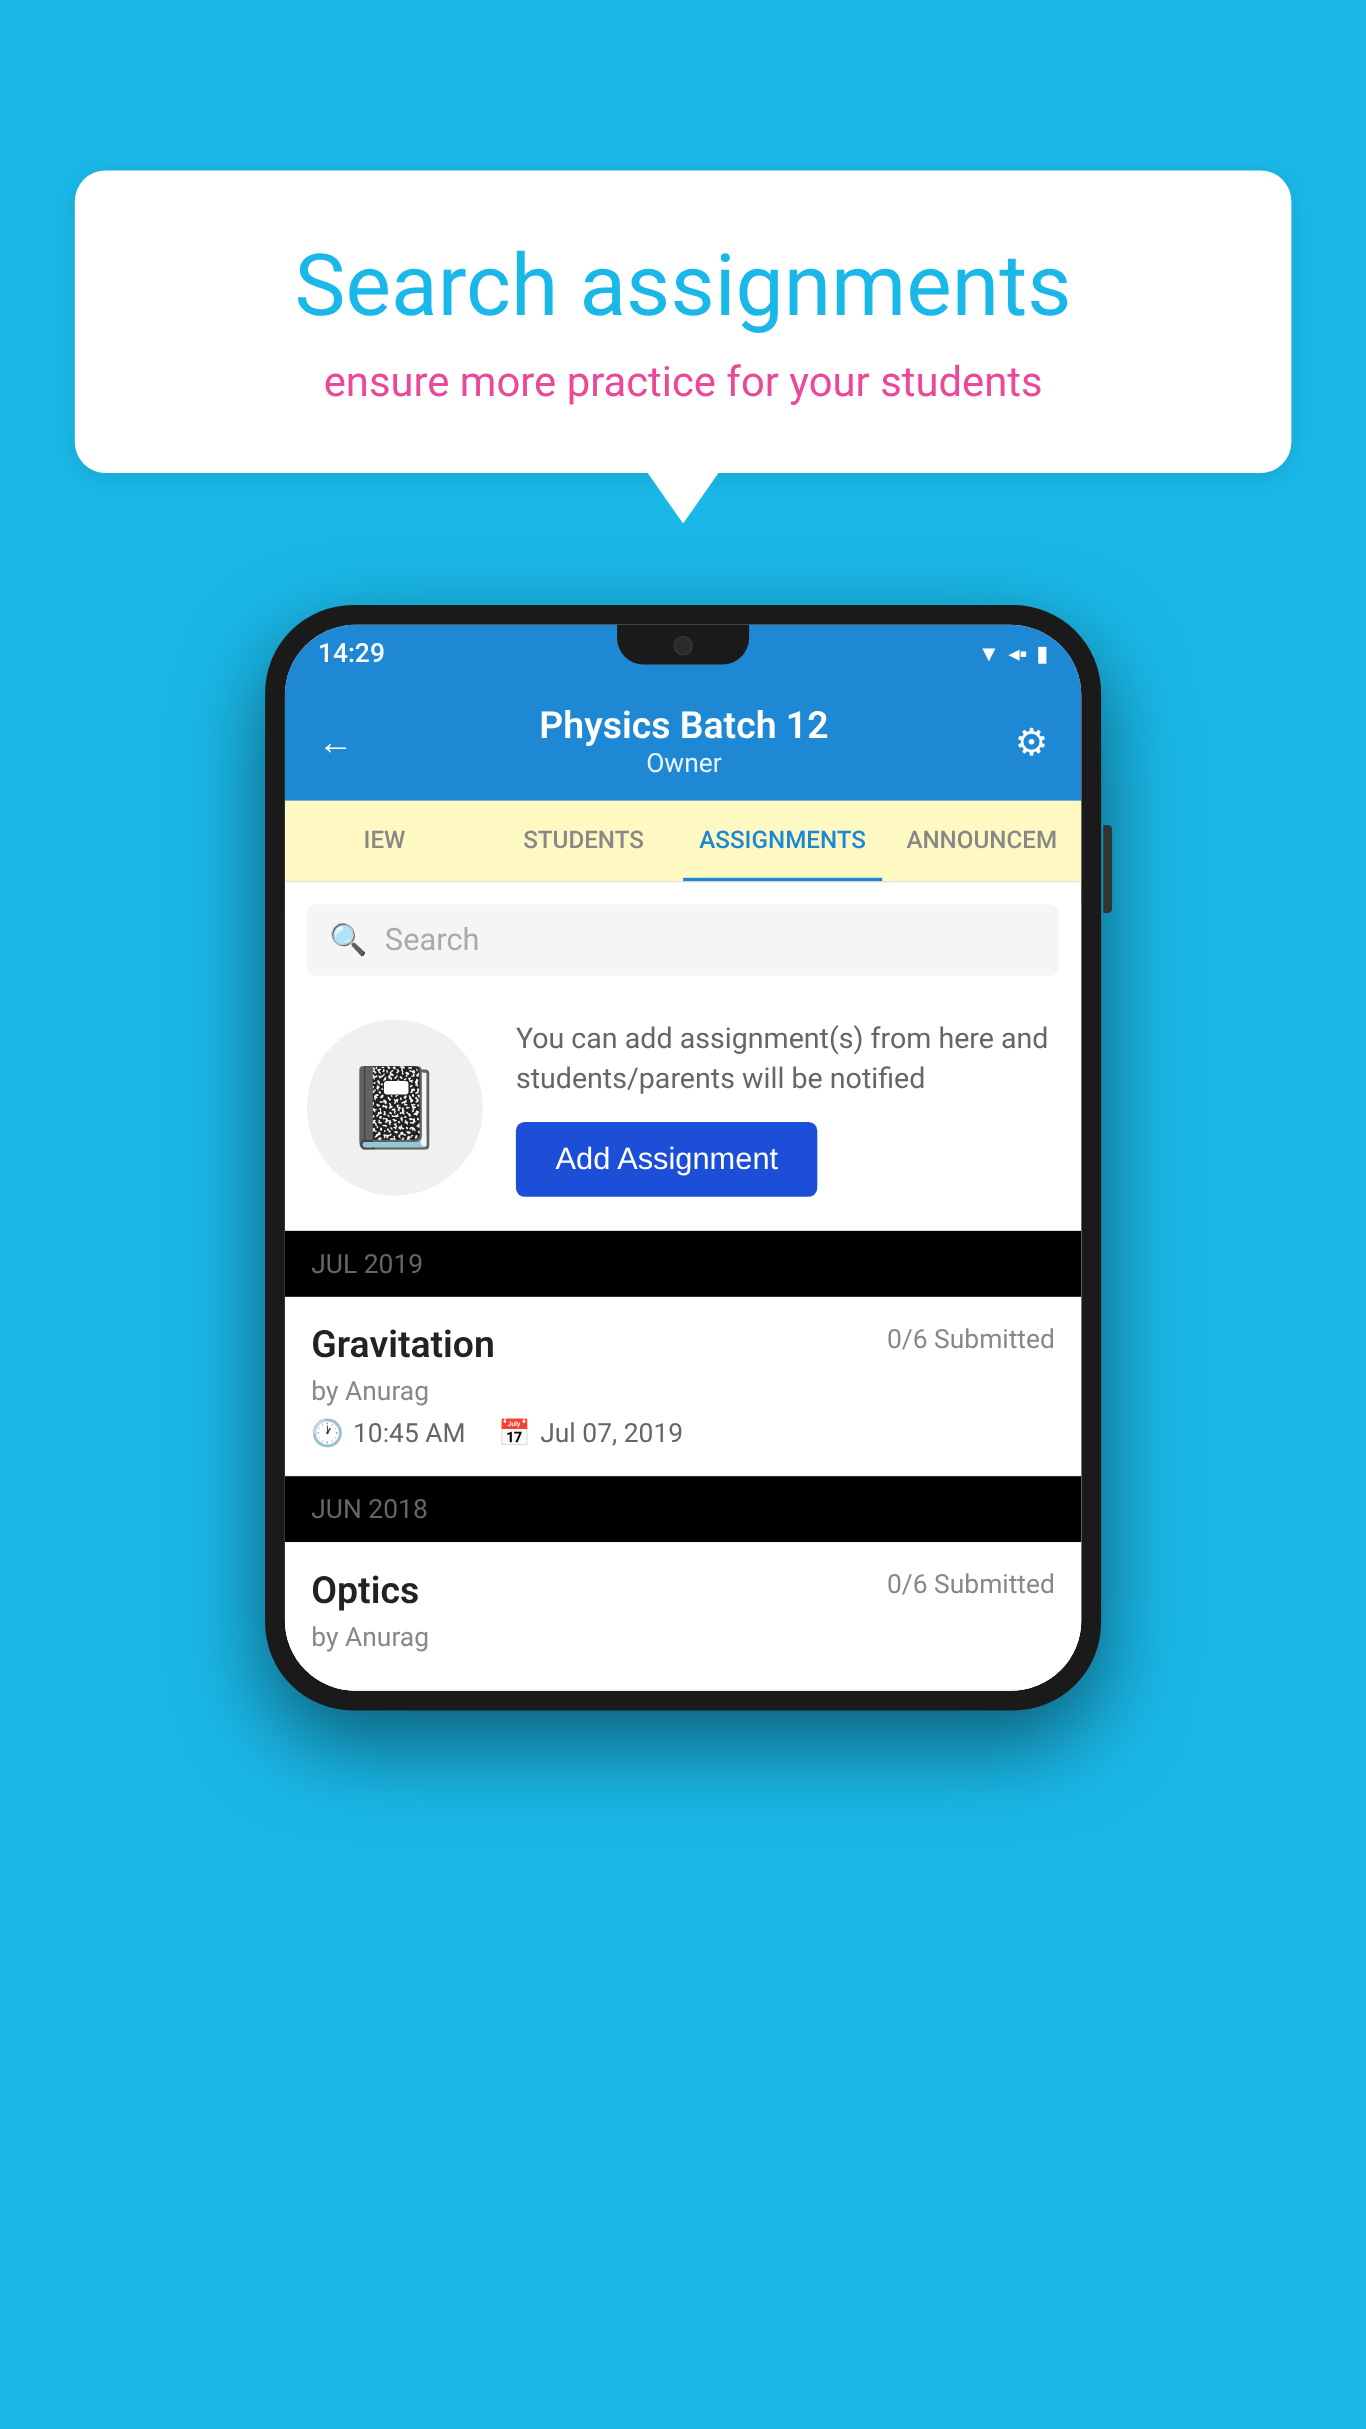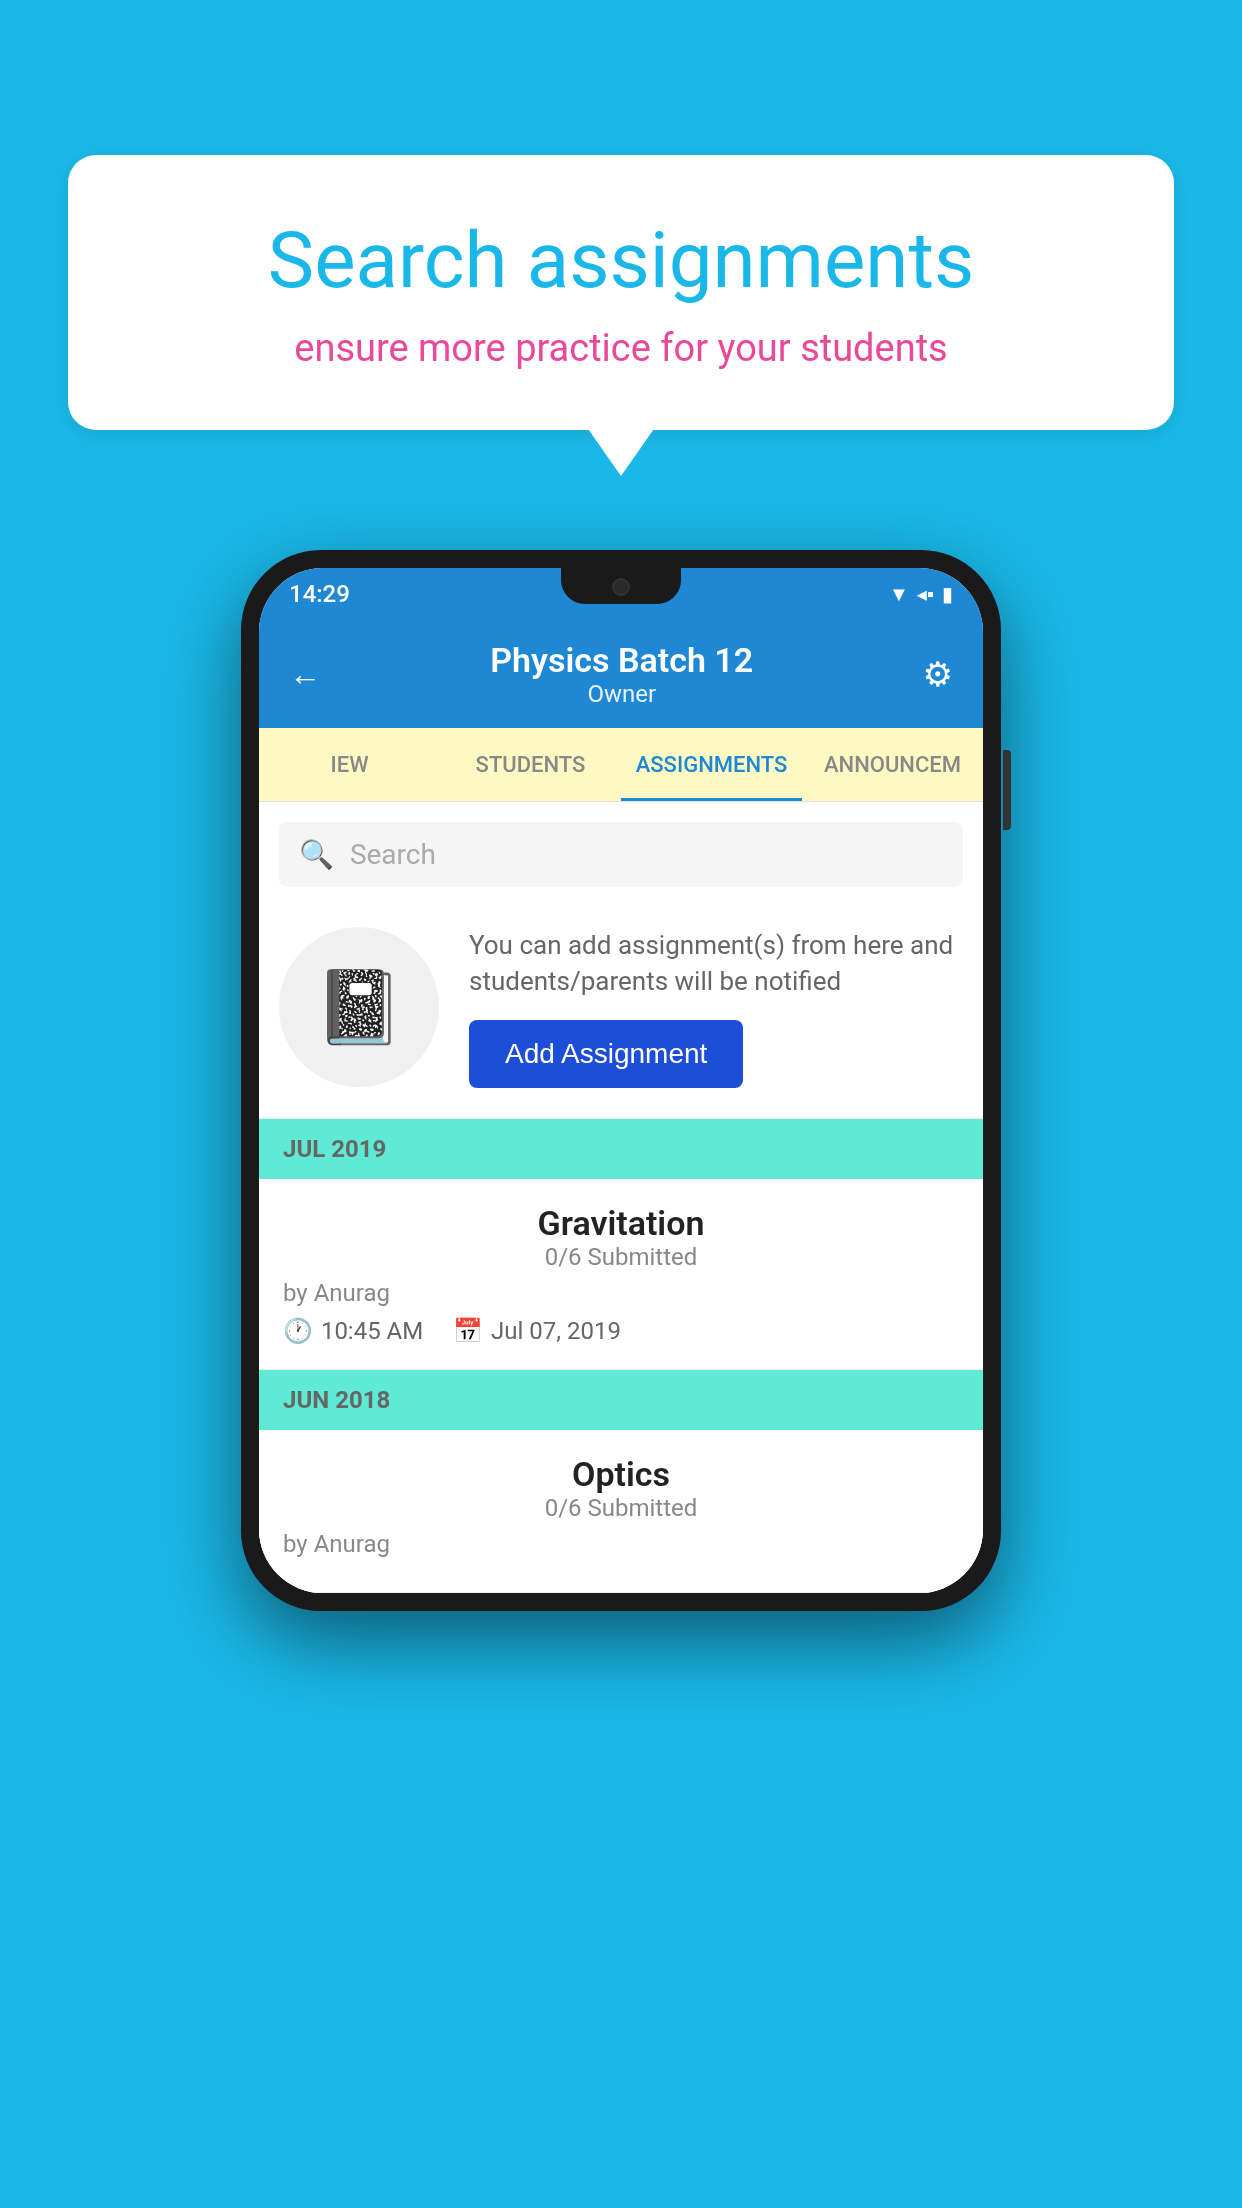--- a/index.html
+++ b/index.html
@@ -268,40 +268,39 @@
       border: none;
       border-radius: 8px;
       padding: 18px 36px;
       font-size: 28px;
       font-weight: 500;
       cursor: pointer;
     }
 
     
     .section-header {
-      background: #5eead4;
+      background: #000000;
       padding: 16px 24px;
       font-size: 24px;
       color: #666;
-      font-weight: 700;
+      font-weight: 400;
     }
 
     
     .assignment-item {
       padding: 24px;
       border-bottom: 1px solid #eee;
       background: white;
     }
 
     .assignment-row1 {
       display: flex;
       justify-content: space-between;
-      align-items: center;
+      align-items: flex-start;
       margin-bottom: 8px;
-      flex-direction: column;
     }
 
     .assignment-title {
       font-size: 34px;
       font-weight: 600;
       color: #222;
     }
 
     .assignment-submitted {
       font-size: 24px;

